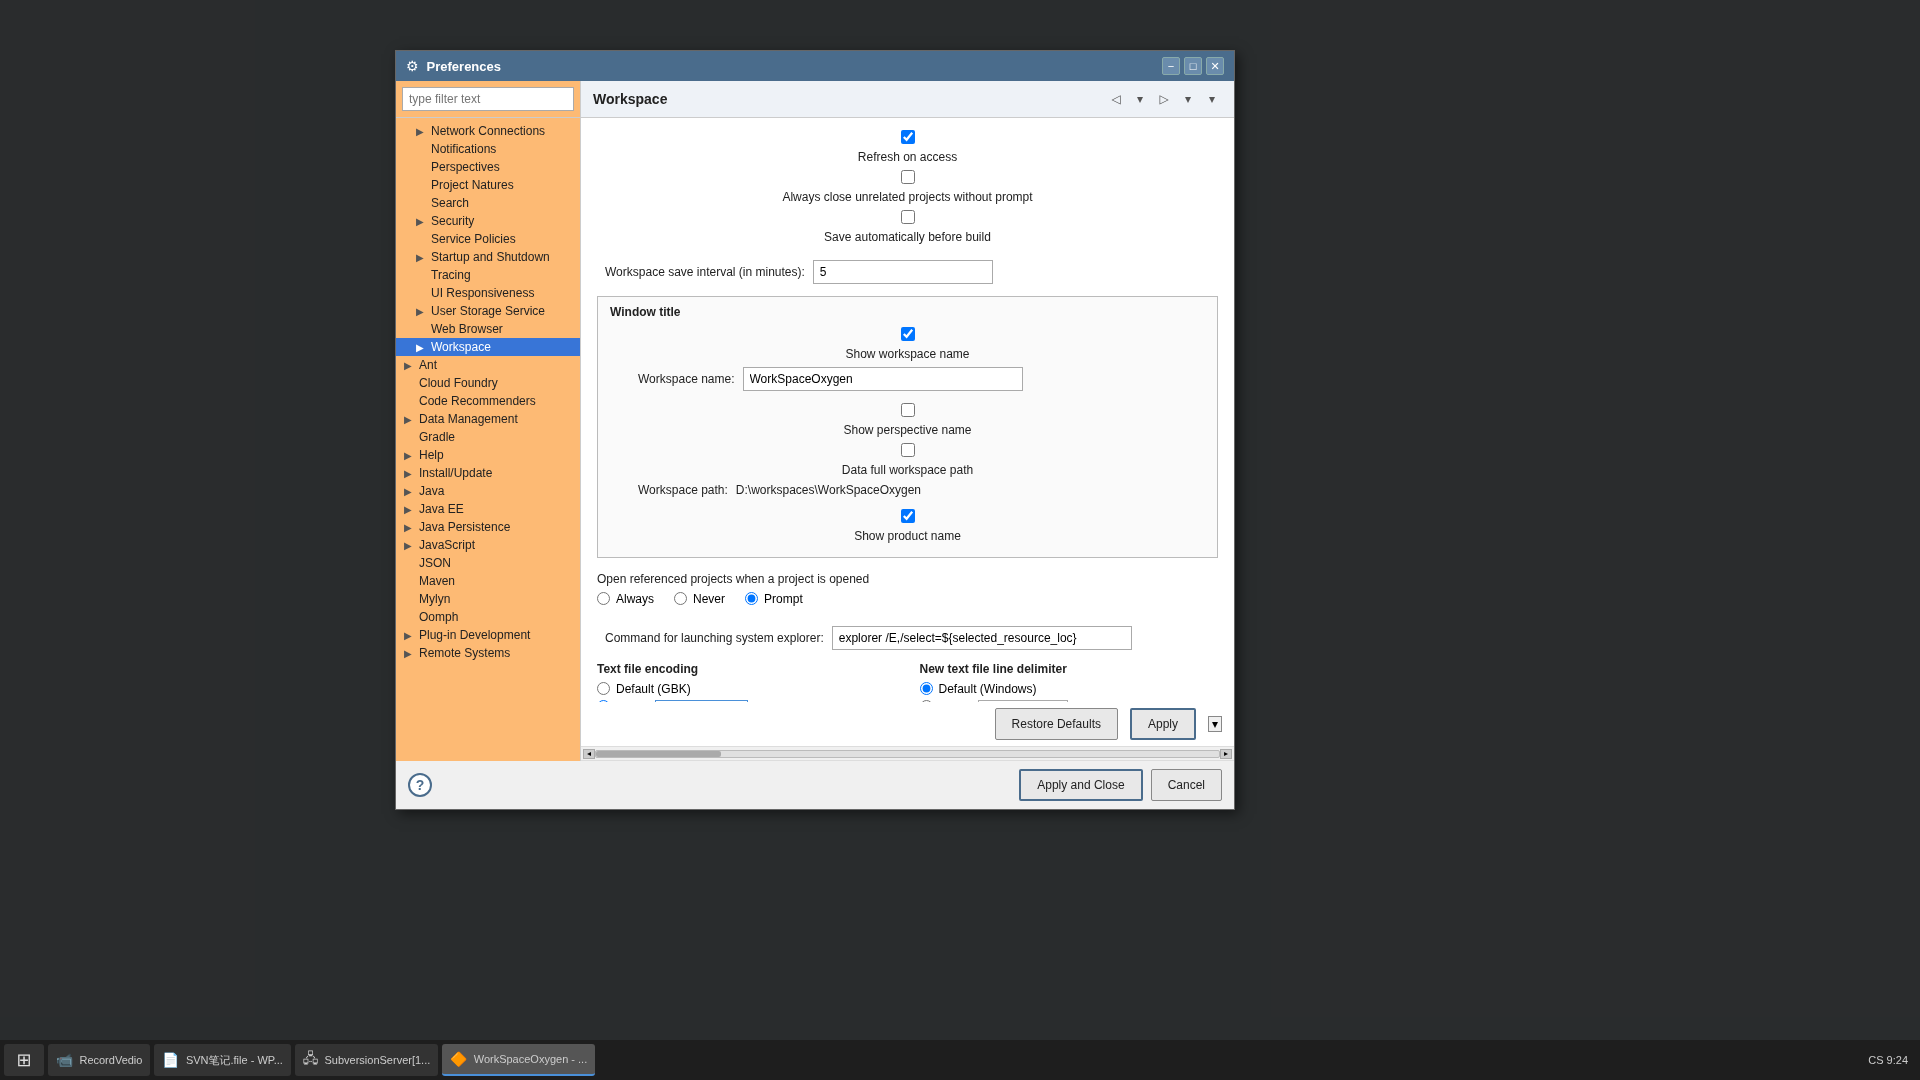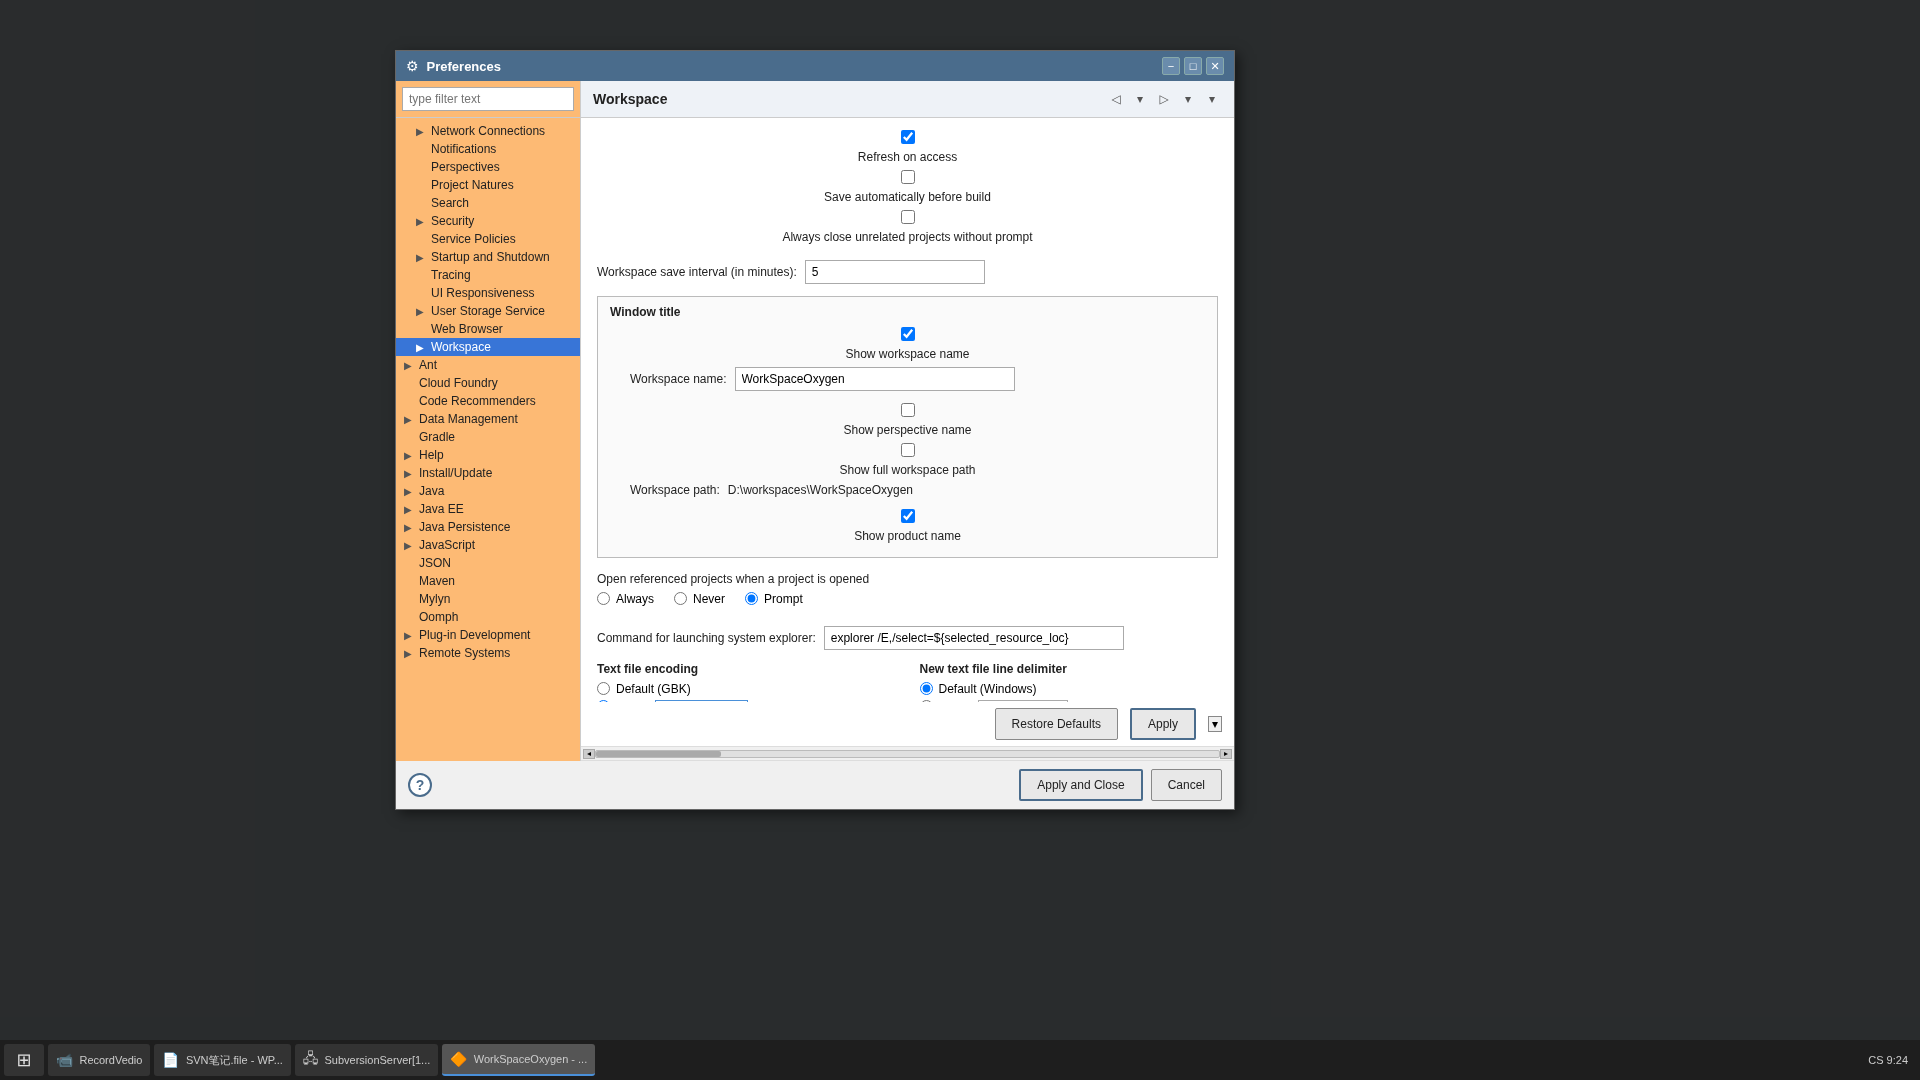--- a/index.html
+++ b/index.html
@@ -194,20 +194,21 @@
     .checkbox-label {
       color: #222;
       font-size: 12px;
     }
 
     .form-row {
       display: flex;
       align-items: center;
       gap: 8px;
       margin-bottom: 12px;
+      margin-left: 8px;
     }
     .form-label {
       color: #222;
       font-size: 12px;
       white-space: nowrap;
     }
     .form-input {
       height: 24px;
       border: 1px solid #aaa;
       padding: 2px 6px;
@@ -576,26 +577,26 @@
       </div>
 
       <div class="right-content">
 
         <div class="form-section">
           <div class="checkbox-row">
             <input type="checkbox" id="cb_refresh" checked="" style="">
             <label class="checkbox-label" for="cb_refresh">Refresh on access</label>
           </div>
           <div class="checkbox-row">
+            <input type="checkbox" id="cb_close" style="">
+            <label class="checkbox-label" for="cb_close">Always close unrelated projects without prompt</label>
+          </div>
+          <div class="checkbox-row">
             <input type="checkbox" id="cb_save" style="">
             <label class="checkbox-label" for="cb_save">Save automatically before build</label>
-          </div>
-          <div class="checkbox-row">
-            <input type="checkbox" id="cb_close" style="">
-            <label class="checkbox-label" for="cb_close">Always close unrelated projects without prompt</label>
           </div>
         </div>
 
         <div class="form-row">
           <span class="form-label">Workspace save interval (in minutes):</span>
           <input class="form-input" type="text" style="width: 180px;" value="5">
         </div>
 
         <div class="section-group">
           <div class="section-group-title">Window title</div>
@@ -610,21 +611,21 @@
             <input class="form-input" type="text" style="width: 280px;" value="WorkSpaceOxygen">
           </div>
 
           <div class="checkbox-row">
             <input type="checkbox" id="cb_perspname" style="">
             <label class="checkbox-label" for="cb_perspname">Show perspective name</label>
           </div>
 
           <div class="checkbox-row">
             <input type="checkbox" id="cb_fullpath" style="">
-            <label class="checkbox-label" for="cb_fullpath">Show full workspace path</label>
+            <label class="checkbox-label" for="cb_fullpath">Data full workspace path</label>
           </div>
 
           <div class="form-row indent-row">
             <span class="form-label">Workspace path:</span>
             <span class="form-label">D:\workspaces\WorkSpaceOxygen</span>
           </div>
 
           <div class="checkbox-row">
             <input type="checkbox" id="cb_product" checked="" style="">
             <label class="checkbox-label" for="cb_product">Show product name</label>

